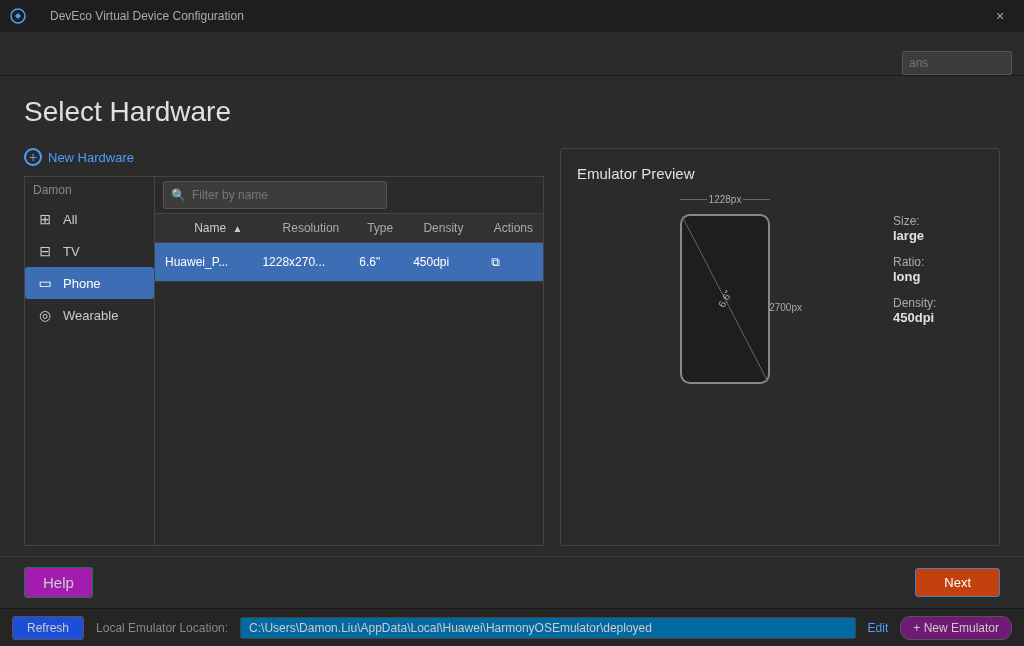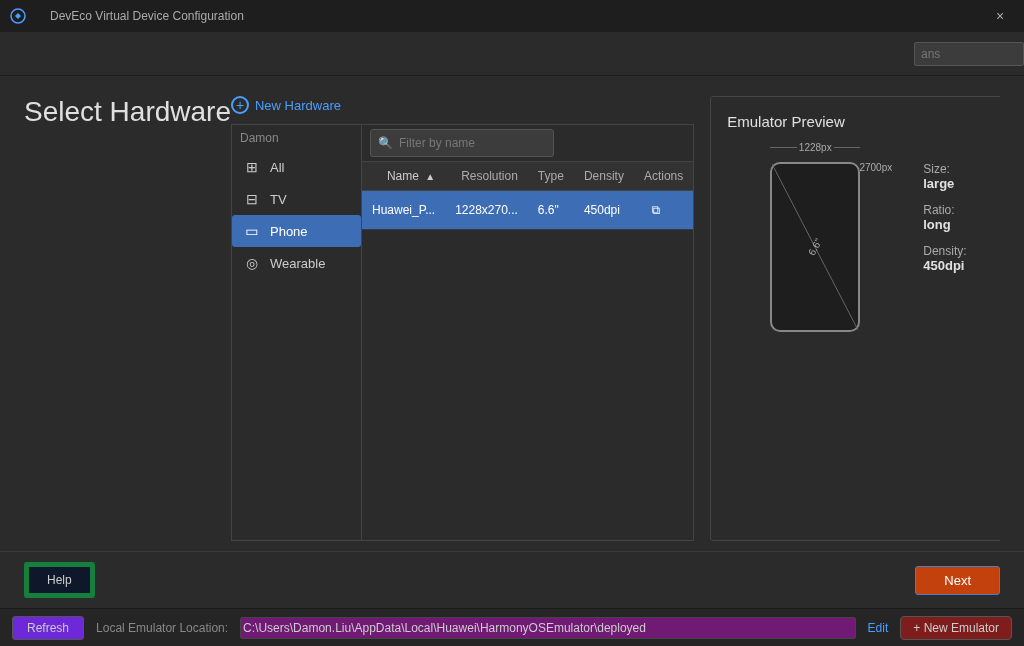--- a/index.html
+++ b/index.html
@@ -47,29 +47,30 @@
     .main-container {
       display: flex;
       flex-direction: column;
       height: calc(646px - 32px);
     }
 
     .top-bar {
       background: #2b2b2b;
       height: 44px;
       display: flex;
-      align-items: center;
+      align-items: flex-end;
       justify-content: flex-end;
-      padding-right: 0;
+      padding-right: 12px;
       border-bottom: 1px solid #1e1e1e;
     }
 
     .content-area {
       flex: 1;
       display: flex;
+      flex-direction: column;
       padding: 20px 24px 10px 24px;
       overflow: hidden;
     }
 
     .page-title {
       font-size: 28px;
       color: #e0e0e0;
       font-weight: 400;
       margin-bottom: 20px;
     }
@@ -148,21 +149,21 @@
     }
 
     .filter-input-wrap {
       position: relative;
       margin-bottom: 0;
     }
     .filter-input {
       background: #3c3c3c;
       border: 1px solid #555;
       border-radius: 3px;
-      width: 184px;
+      width: 224px;
       height: 28px;
       color: #a3a3a3;
       padding: 0 8px 0 28px;
       font-size: 12px;
     }
     .filter-input::placeholder { color: #777; }
     .filter-icon {
       position: absolute;
       left: 8px;
       top: 50%;
@@ -254,24 +255,24 @@
     .device-label-width::before,
     .device-label-width::after {
       content: '';
       flex: 1;
       height: 1px;
       background: #666;
     }
     .device-label-height {
       position: absolute;
       right: -32px;
-      top: 0;
+      top: 8px;
       height: 100%;
       display: flex;
-      align-items: flex-start;
+      align-items: center;
       font-size: 10px;
       color: #aaa;
     }
     .device-label-diag {
       position: absolute;
       top: 50%;
       left: 50%;
       transform: translate(-50%, -50%) rotate(-62deg);
       font-size: 10px;
       color: #aaa;
@@ -296,27 +297,27 @@
     }
 
     .bottom-bar {
       display: flex;
       align-items: center;
       justify-content: space-between;
       padding: 10px 24px;
       border-top: 1px solid #3a3a3a;
     }
     .help-btn {
-      background: #0f172a;
-      border: 5px solid #15803d;
+      background: #a21caf;
+      border: 1px solid #15803d;
       color: #ccc;
       padding: 6px 18px;
       border-radius: 3px;
       cursor: pointer;
-      font-size: 12px;
+      font-size: 15px;
     }
     .next-btn {
       background: #c2410c;
       border: 1px solid #4a7fc5;
       color: white;
       padding: 6px 28px;
       border-radius: 3px;
       cursor: pointer;
       font-size: 13px;
       font-weight: 500;
@@ -325,56 +326,56 @@
     .footer-bar {
       background: #252525;
       border-top: 1px solid #1a1a1a;
       height: 38px;
       display: flex;
       align-items: center;
       padding: 0 12px;
       gap: 12px;
     }
     .refresh-btn {
-      background: #6d28d9;
+      background: #1d4ed8;
       border: 1px solid #555;
       color: #ccc;
       padding: 4px 14px;
       border-radius: 3px;
       cursor: pointer;
       font-size: 12px;
     }
     .footer-label {
       color: #888;
       font-size: 12px;
       flex-shrink: 0;
     }
     .footer-path {
-      background: #701a75;
+      background: #0369a1;
       border: 1px solid #444;
       color: #ccc;
       font-size: 12px;
       flex: 1;
-      padding: 3px 2px;
+      padding: 3px 8px;
       border-radius: 2px;
     }
     .edit-btn {
       color: #4a9eff;
       font-size: 12px;
       cursor: pointer;
       background: none;
       border: none;
       flex-shrink: 0;
     }
     .new-emulator-btn {
-      background: #7f1d1d;
+      background: #701a75;
       border: 1px solid #555;
       color: #ccc;
       padding: 4px 12px;
-      border-radius: 4px;
+      border-radius: 10px;
       cursor: pointer;
       font-size: 12px;
       white-space: nowrap;
     }
     .actions-icon {
       display: inline-flex;
       align-items: center;
       justify-content: center;
       width: 24px;
       height: 24px;

